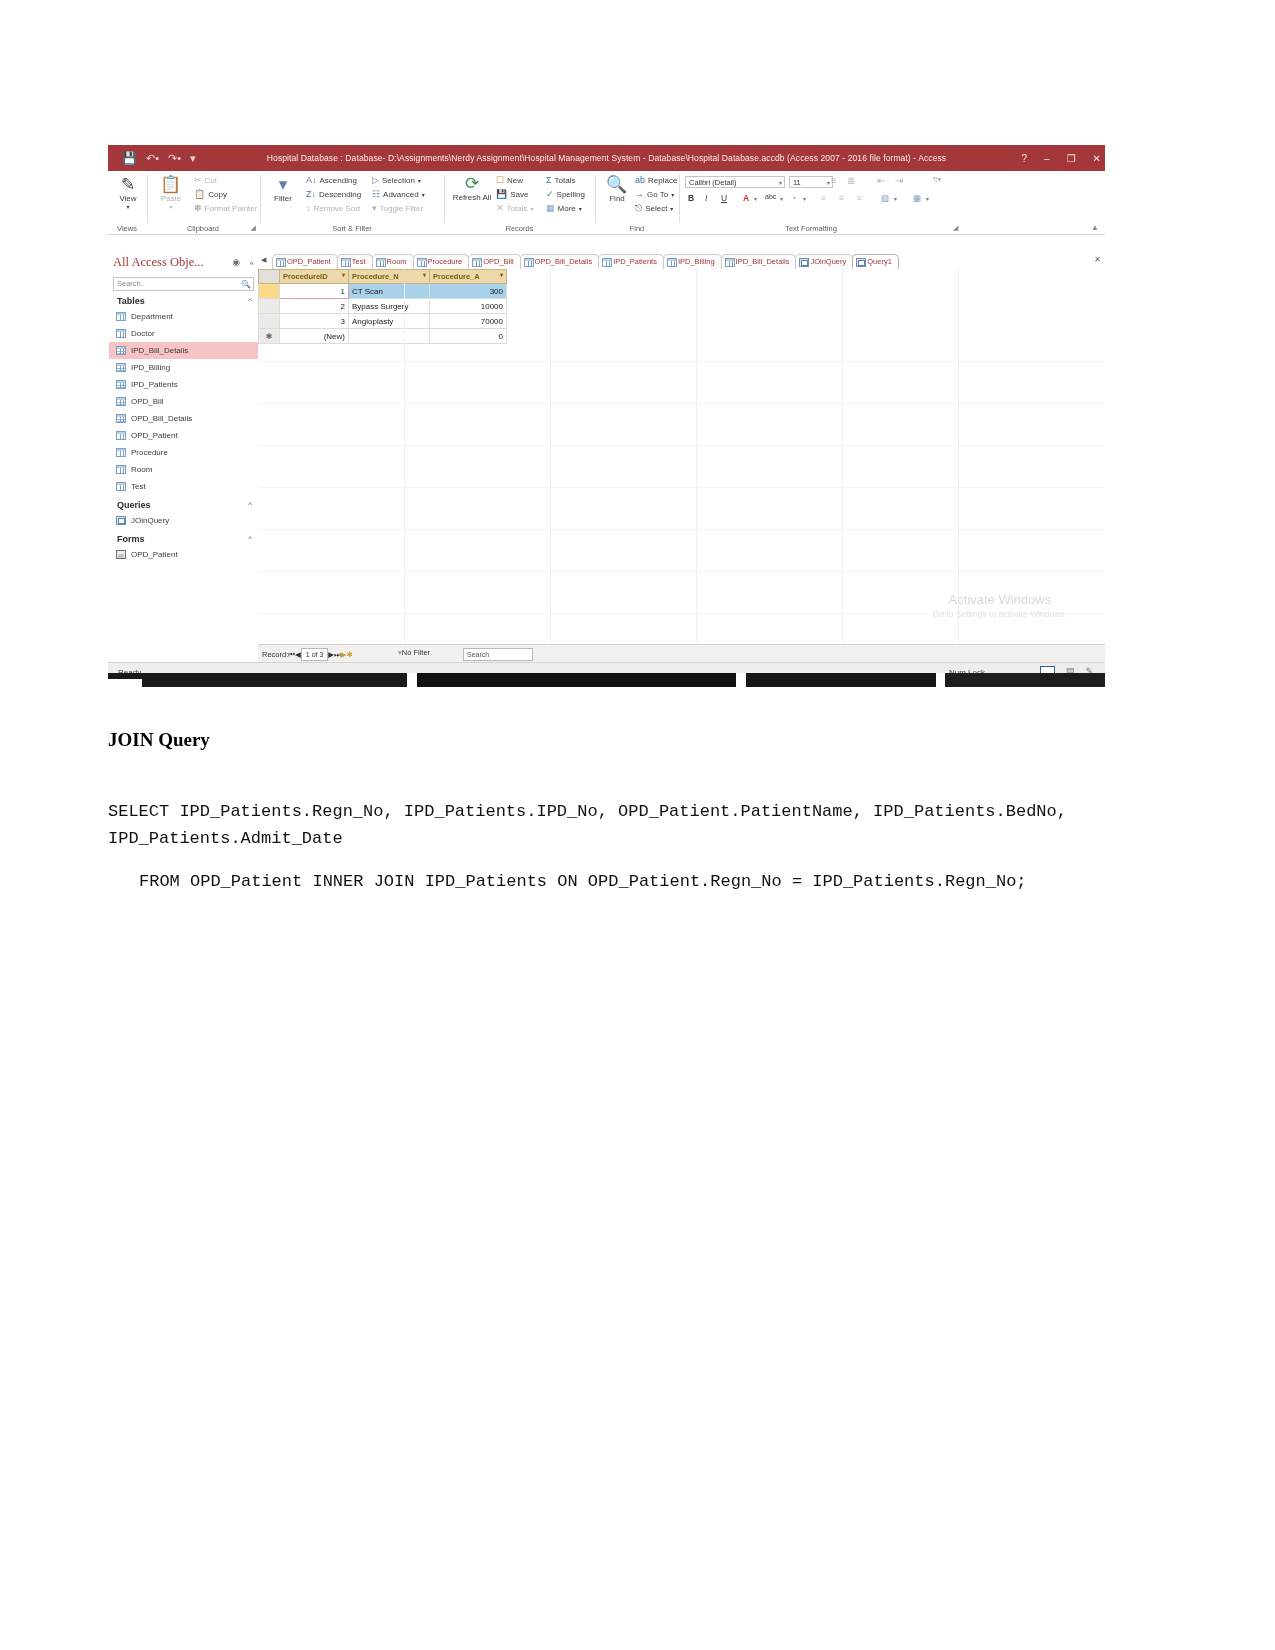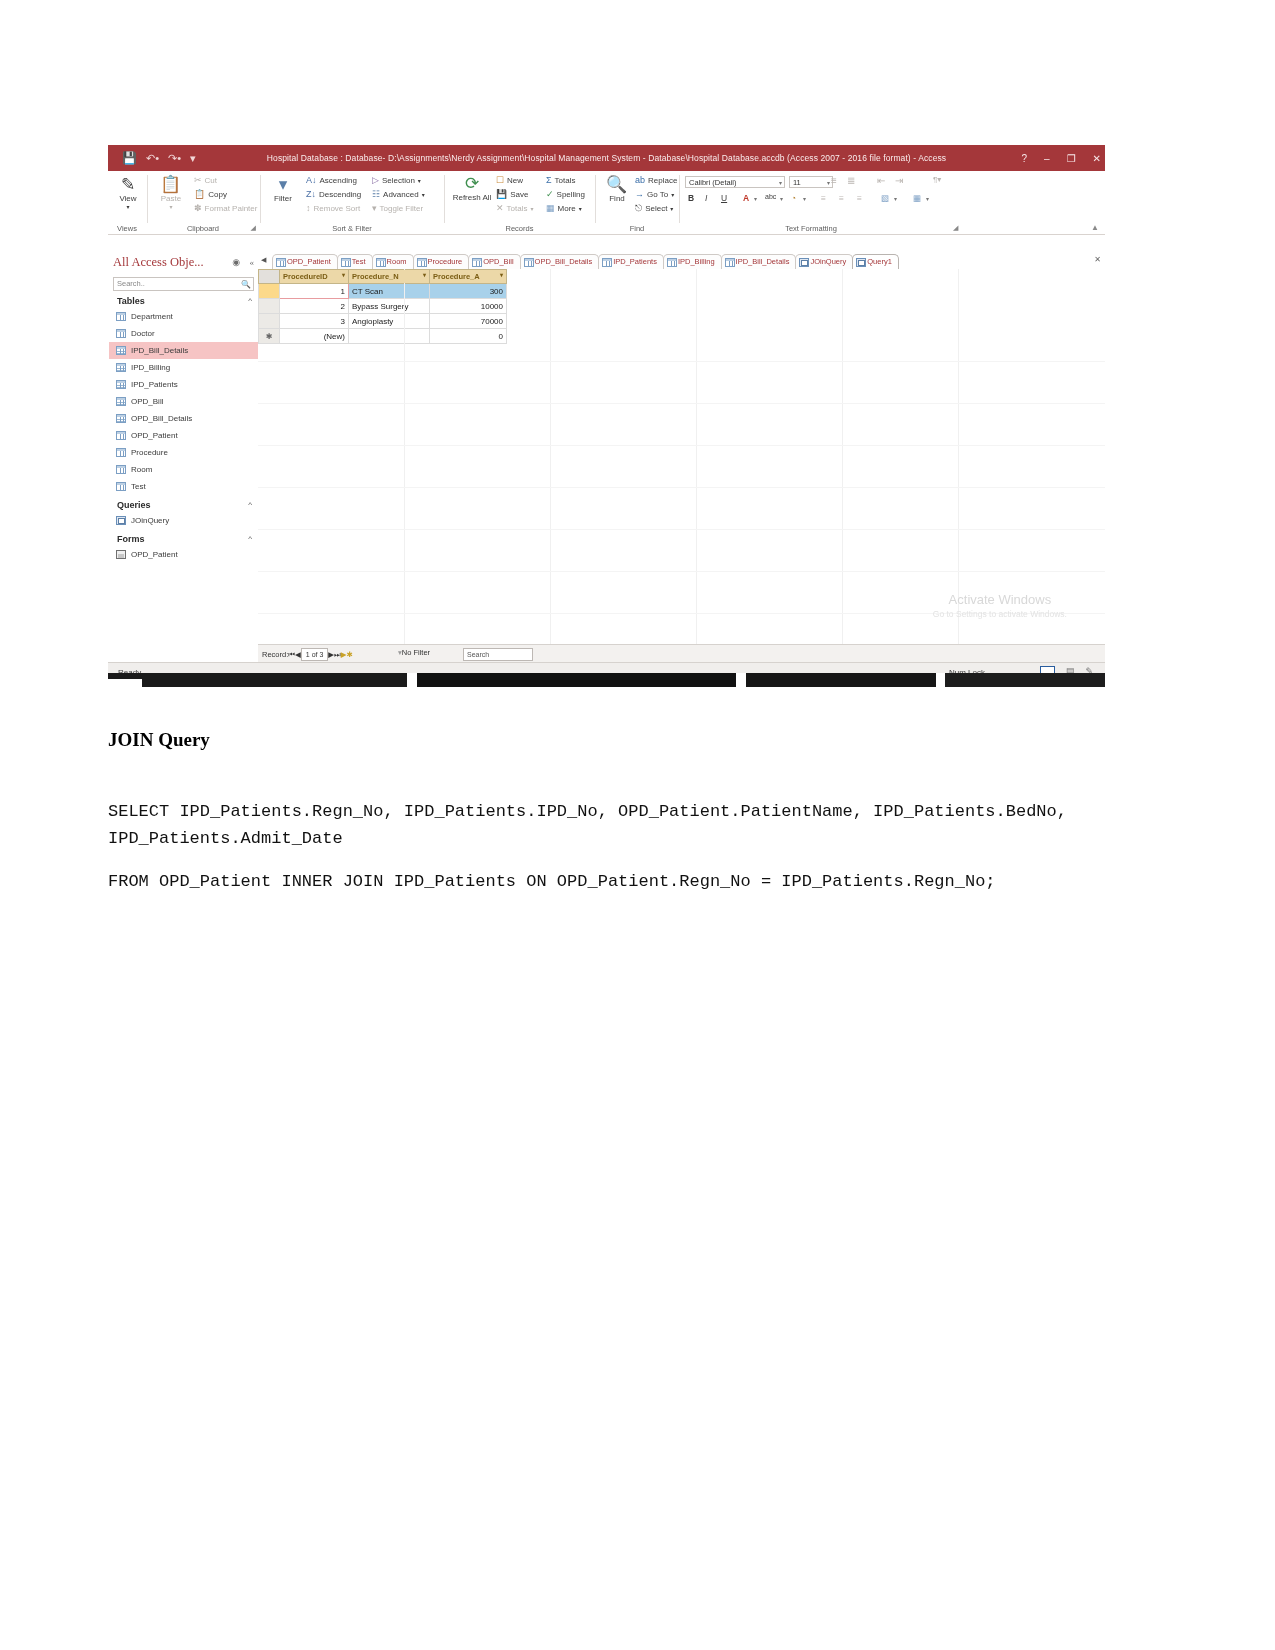--- a/index.html
+++ b/index.html
@@ -146,21 +146,21 @@
   .blackstrip { position:absolute; left:108px; top:673px; width:997px; height:14px;
                 background:linear-gradient(90deg,#1a1a1a 0 30%, #ffffff 30% 31%, #111 31% 63%, #fff 63% 64%, #161616 64% 83%, #fff 83% 84%, #1d1d1d 84% 100%); }
   .blackstrip2 { position:absolute; left:108px; top:679px; width:34px; height:8px; background:#fff; }
 
   
   .join-h { position:absolute; left:108px; top:729px; font-family:"Liberation Serif", serif;
             font-size:19px; font-weight:bold; color:#000; }
   .sql { position:absolute; left:108px; font-family:"Liberation Mono", monospace; font-size:17px;
          color:#111; line-height:27px; white-space:pre-wrap; width:1000px; }
   .sql-1 { top:798px; }
-  .sql-2 { top:868px; }
+  .sql-2 { top:868px;margin-left:31px; }
 </style>
 </head>
 <body>
 
 <div class="doc-header">
 </div>
 
 <div class="access-window">
 
   <div class="titlebar">

